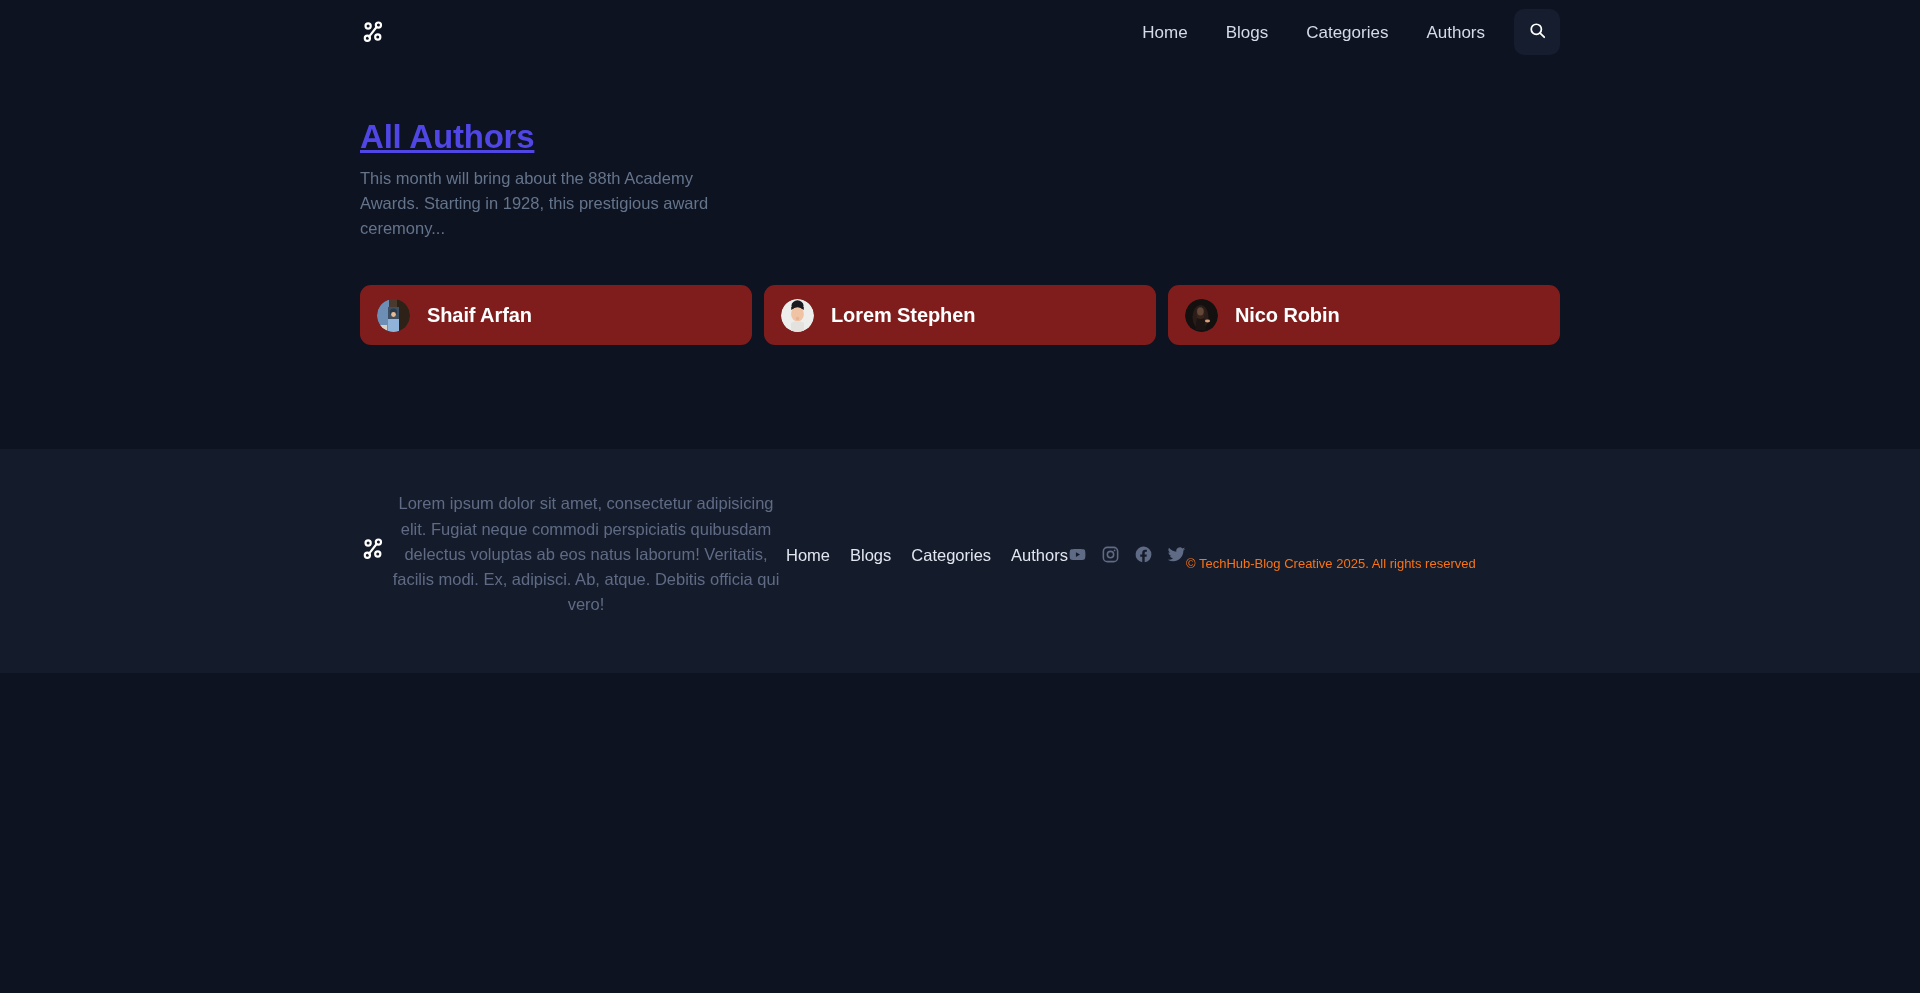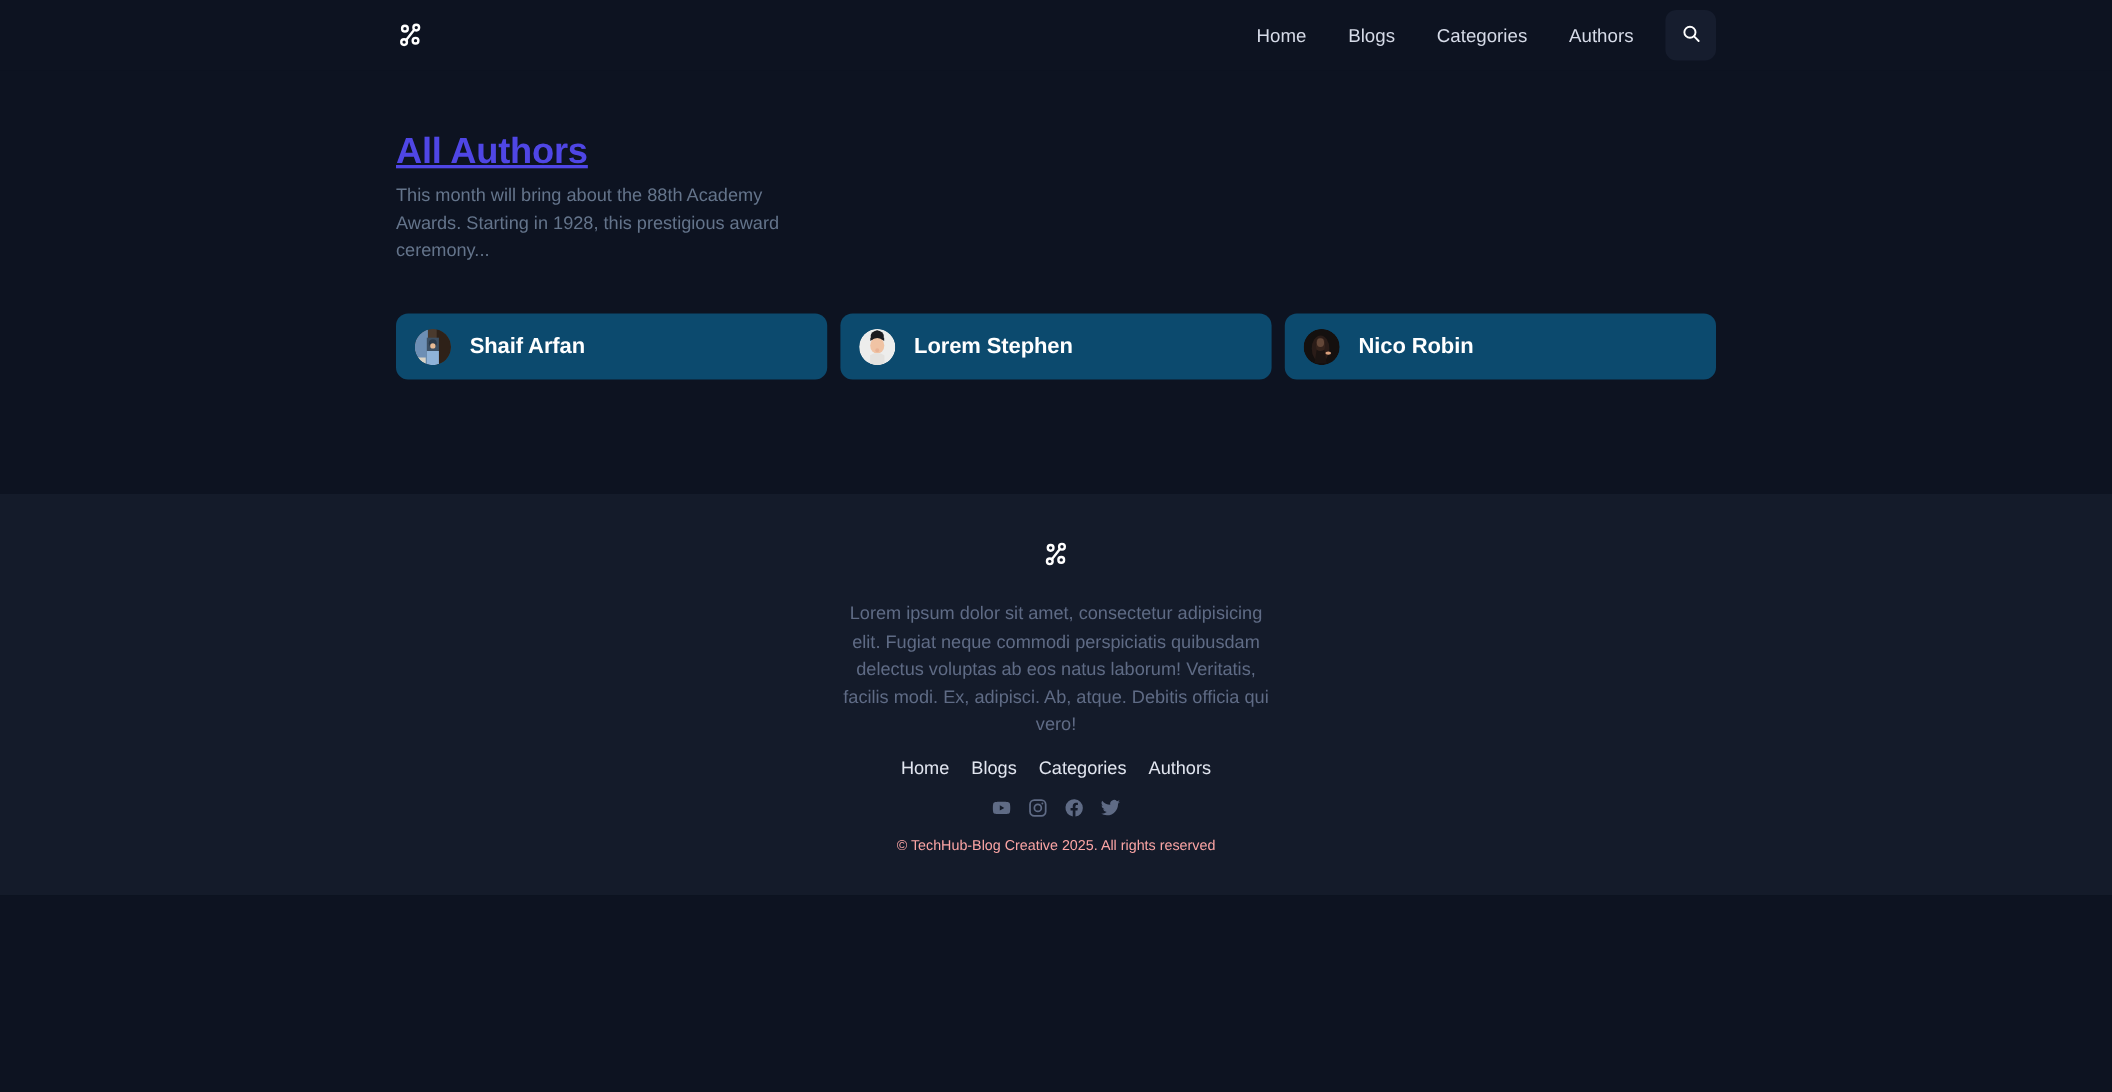--- a/index.html
+++ b/index.html
@@ -95,21 +95,21 @@
     max-width: 375px;
     margin-bottom: 44px;
   }
 
   .authors-grid {
     display: grid;
     grid-template-columns: repeat(3, 1fr);
     gap: 12px;
   }
   .author-card {
-    background: #0c4a6e;
+    background: #7f1d1d;
     border-radius: 11px;
     height: 60px;
     display: flex;
     align-items: center;
     padding: 0 17px;
     cursor: pointer;
     gap: 17px;
   }
   .avatar {
     width: 33px;
@@ -130,21 +130,21 @@
   
   footer.site-footer {
     background: #141b2a;
     padding: 42px 0 38px;
     text-align: center;
   }
   .footer-inner {
     width: 1200px;
     margin: 0 auto;
     display: flex;
-    flex-direction: column;
+    flex-direction: row;
     align-items: center;
   }
   .footer-logo { margin-bottom: 24px; cursor: pointer; }
   .footer-desc {
     color: #5f6b85;
     font-size: 16.5px;
     line-height: 1.52;
     width: 400px;
     margin-bottom: 18px;
   }
@@ -167,21 +167,21 @@
   }
   .social-row .social-icon {
     cursor: pointer;
     display: flex;
     align-items: center;
     justify-content: center;
     width: 19px;
     height: 19px;
   }
   .copyright {
-    color: #fca5a5;
+    color: #f97316;
     font-size: 13px;
   }
 
   .after-footer {
     flex: 1 1 auto;
     background: #0d1321;
     min-height: 290px;
   }
 </style>
 </head>

